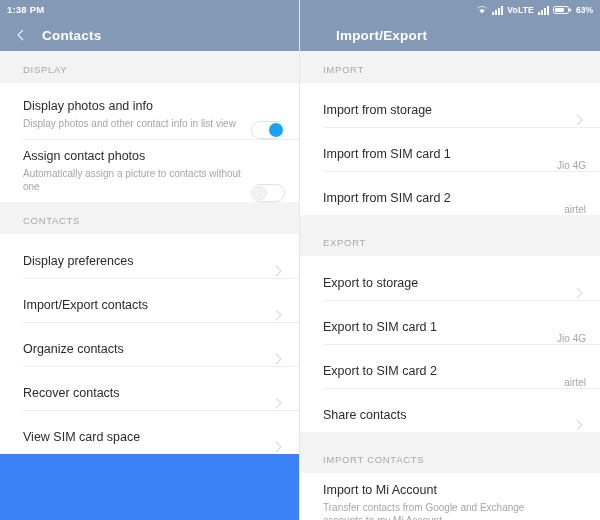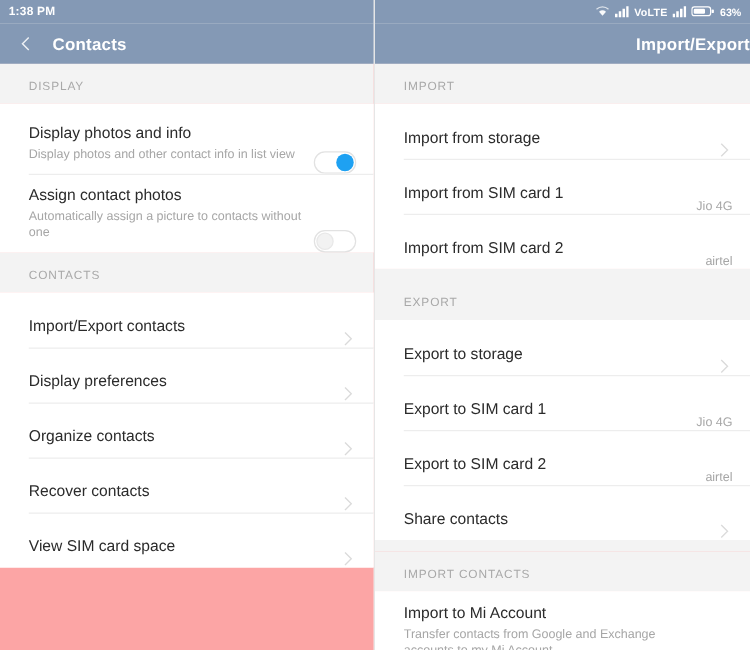--- a/index.html
+++ b/index.html
@@ -58,36 +58,36 @@
   
   .appbar {
     height: 32px;
     background: #8499b5;
     display: flex;
     align-items: center;
     color: #ffffff;
     position: relative;
   }
   .appbar-left { padding-left: 12px; }
-  .appbar-center { justify-content: flex-end; padding-left: 36px; }
+  .appbar-center { justify-content: flex-start; padding-left: 36px; }
   .back-icon {
     width: 18px; height: 18px;
     display: flex; align-items: center; justify-content: center;
     opacity: .85;
     margin-right: 12px;
     cursor: pointer;
   }
   .appbar-title {
     font-size: 13.5px;
     font-weight: bold;
     letter-spacing: .2px;
   }
 
   
-  .content { background: #fca5a5; height: 469px; }
+  .content { background: #3b82f6; height: 469px; }
   .section-head {
     font-size: 9.5px;
     color: #a8a8a8;
     letter-spacing: .7px;
     padding: 13px 0 8px 23px;
     background: #f3f3f3;
   }
   .card { background: #ffffff; }
   .row {
     position: relative;
@@ -208,32 +208,32 @@
           </div>
         </div>
 
       </div>
 
       <div class="section-head">CONTACTS</div>
       <div class="card">
 
         <div class="row">
           <div class="row-text">
+            <div class="row-title">Display preferences</div>
+          </div>
+          <span class="chev">
+            <svg width="14" height="14" viewBox="0 0 14 14">
+                <polyline points="5,2 10,7 5,12" fill="none" stroke="#bdbdbd" stroke-width="1.1"></polyline>
+              </svg>
+          </span>
+        </div>
+
+        <div class="row">
+          <div class="row-text">
             <div class="row-title">Import/Export contacts</div>
-          </div>
-          <span class="chev">
-            <svg width="14" height="14" viewBox="0 0 14 14">
-                <polyline points="5,2 10,7 5,12" fill="none" stroke="#bdbdbd" stroke-width="1.1"></polyline>
-              </svg>
-          </span>
-        </div>
-
-        <div class="row">
-          <div class="row-text">
-            <div class="row-title">Display preferences</div>
           </div>
           <span class="chev">
             <svg width="14" height="14" viewBox="0 0 14 14">
                 <polyline points="5,2 10,7 5,12" fill="none" stroke="#bdbdbd" stroke-width="1.1"></polyline>
               </svg>
           </span>
         </div>
 
         <div class="row">
           <div class="row-text">

